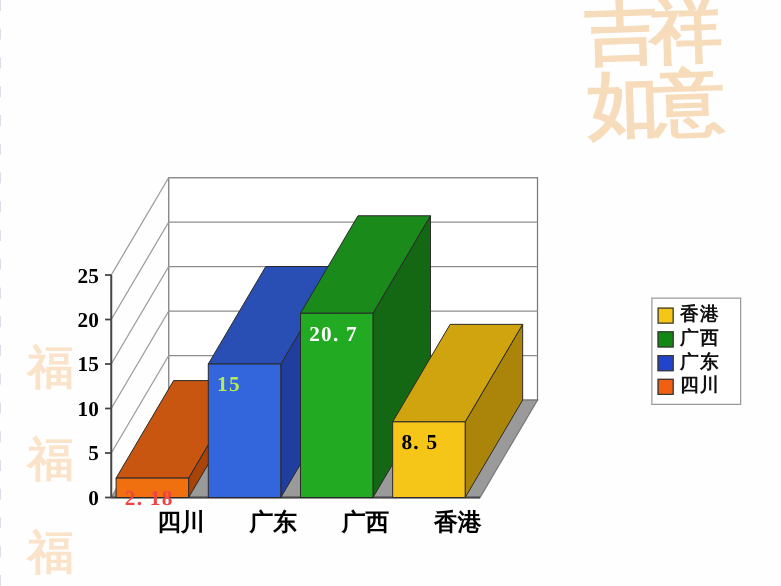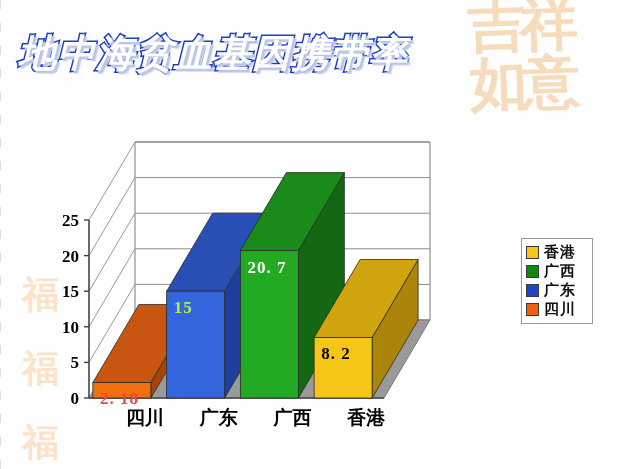--- a/index.html
+++ b/index.html
@@ -174,23 +174,20 @@
   <div class="wm wm-side" id="wm-side-1">
     <span>福</span>
   </div>
   <div class="wm wm-side" id="wm-side-2">
     <span>福</span>
   </div>
   <div class="wm wm-side" id="wm-side-3">
     <span>福</span>
   </div>
 
-  <div id="title-block">
-    <div id="title-text">地中海贫血基因携带率</div>
-  </div>
 
   <div id="chart">
     <svg width="625" height="330" viewBox="0 0 625 330">
       <g id="svg-chart">
           <polygon points="135,200 430,200 430,22 135,22" fill="#ffffff" stroke="#7a7a7a" stroke-width="1"></polygon>
           <polygon points="89,278 135,200 430,200 384,278" fill="#9a9a9a" stroke="#7a7a7a" stroke-width="1"></polygon>
           <line x1="89" y1="278" x2="135" y2="200" stroke="#9a9a9a" stroke-width="1"></line>
           <text x="79" y="284" class="axis-text ytick">0</text>
           <line x1="84" y1="278" x2="89" y2="278" stroke="#444" stroke-width="1.4"></line>
           <line x1="135" y1="164.4" x2="430" y2="164.4" stroke="#8d8d8d" stroke-width="1"></line>
@@ -229,21 +226,21 @@
           <text x="292.375" y="304" class="axis-text catlabel">广西</text>
           <polygon points="372.125,217.48 418.125,139.48 418.125,200 372.125,278" fill="#ab8509" stroke="#2a2a2a" stroke-width="0.8"></polygon>
           <polygon points="314.125,217.48 360.125,139.48 418.125,139.48 372.125,217.48" fill="#cfa40f" stroke="#2a2a2a" stroke-width="0.8"></polygon>
           <rect x="314.125" y="217.48" width="58" height="60.52" fill="#f5c518" stroke="#2a2a2a" stroke-width="0.8"></rect>
           <text x="366.125" y="304" class="axis-text catlabel">香港</text>
         </g>
     </svg>
   <div class="val-label" style="color: #ef4444; left: 99.875px; top: 269.478px;">2. 18</div>
       <div class="val-label" style="color: rgb(182, 234, 90); left: 173.625px; top: 178.2px;">15</div>
       <div class="val-label" style="color: rgb(255, 255, 255); left: 247.375px; top: 137.616px; text-align: right;">20. 7</div>
-      <div class="val-label" style="color: rgb(0, 0, 0); left: 321.125px; top: 224.48px;">8. 2</div>
+      <div class="val-label" style="color: rgb(0, 0, 0); left: 321.125px; top: 224.48px;">8. 5</div>
     </div>
 
   <div id="legend">
       <div class="legend-row">
         <span class="legend-swatch" style="background: rgb(245, 197, 24);"></span>
         <span class="legend-label">香港</span>
       </div>
       <div class="legend-row">
         <span class="legend-swatch" style="background: rgb(17, 136, 17);"></span>
         <span class="legend-label">广西</span>

